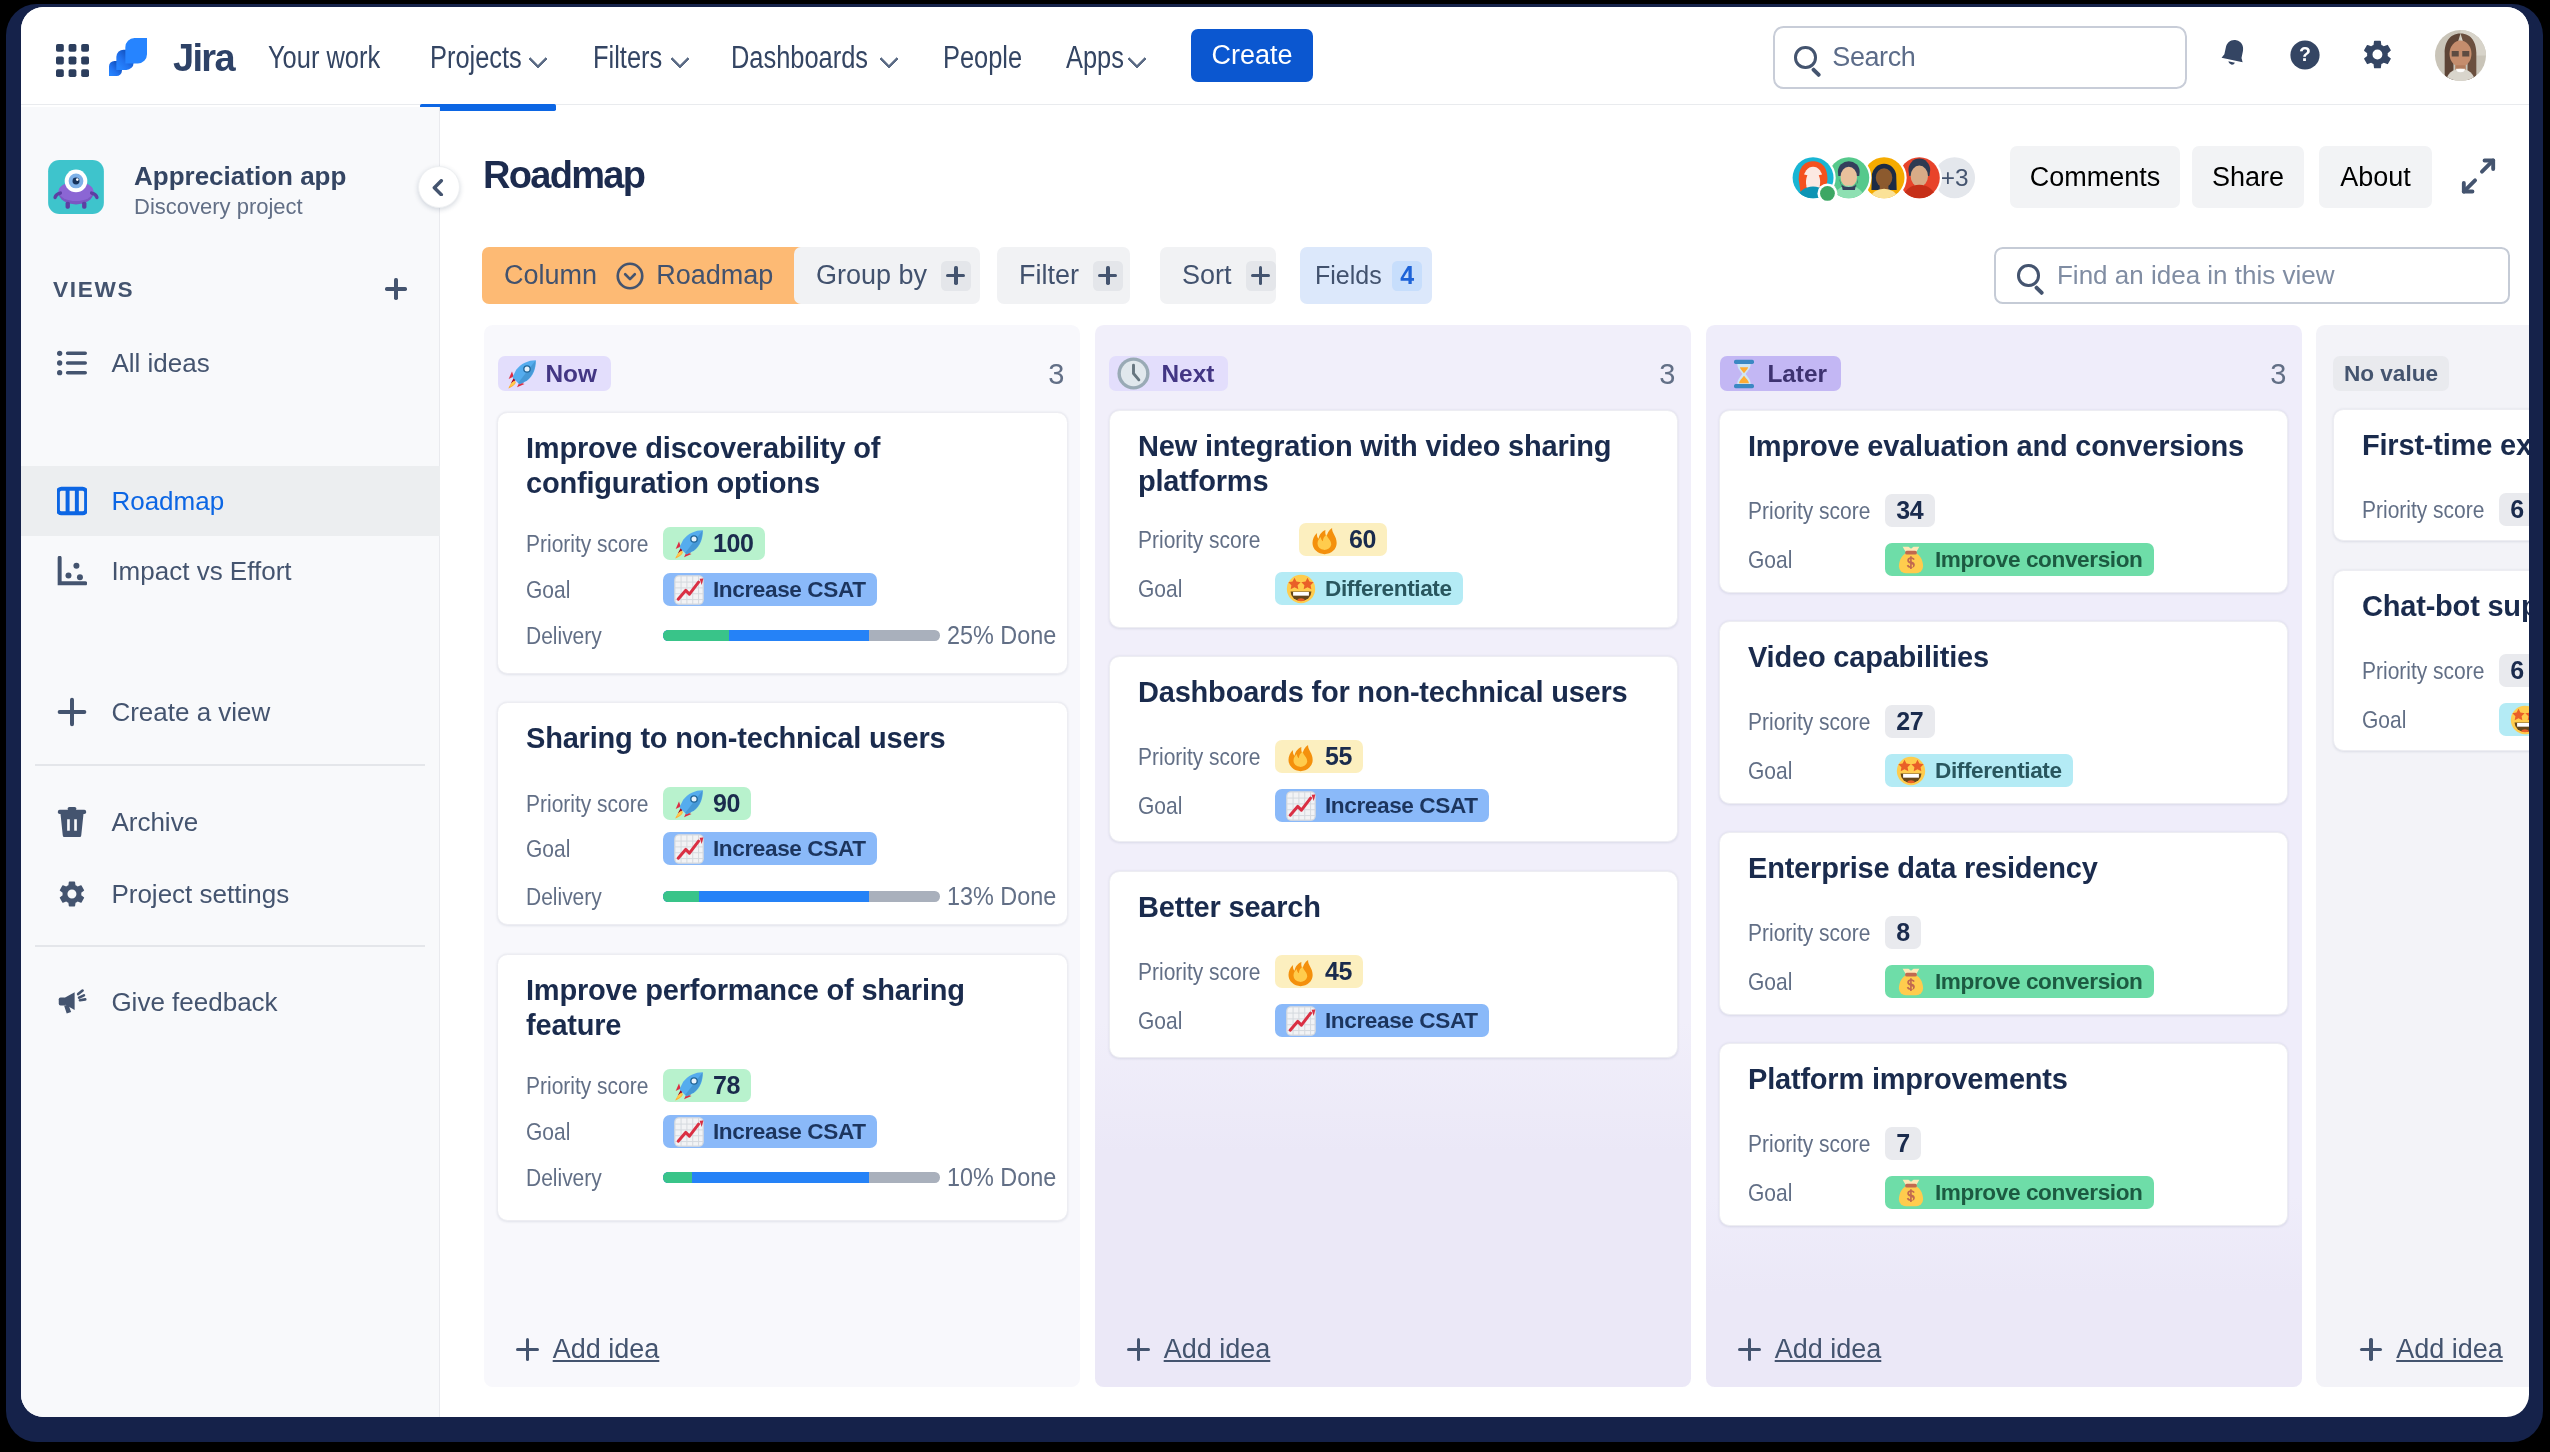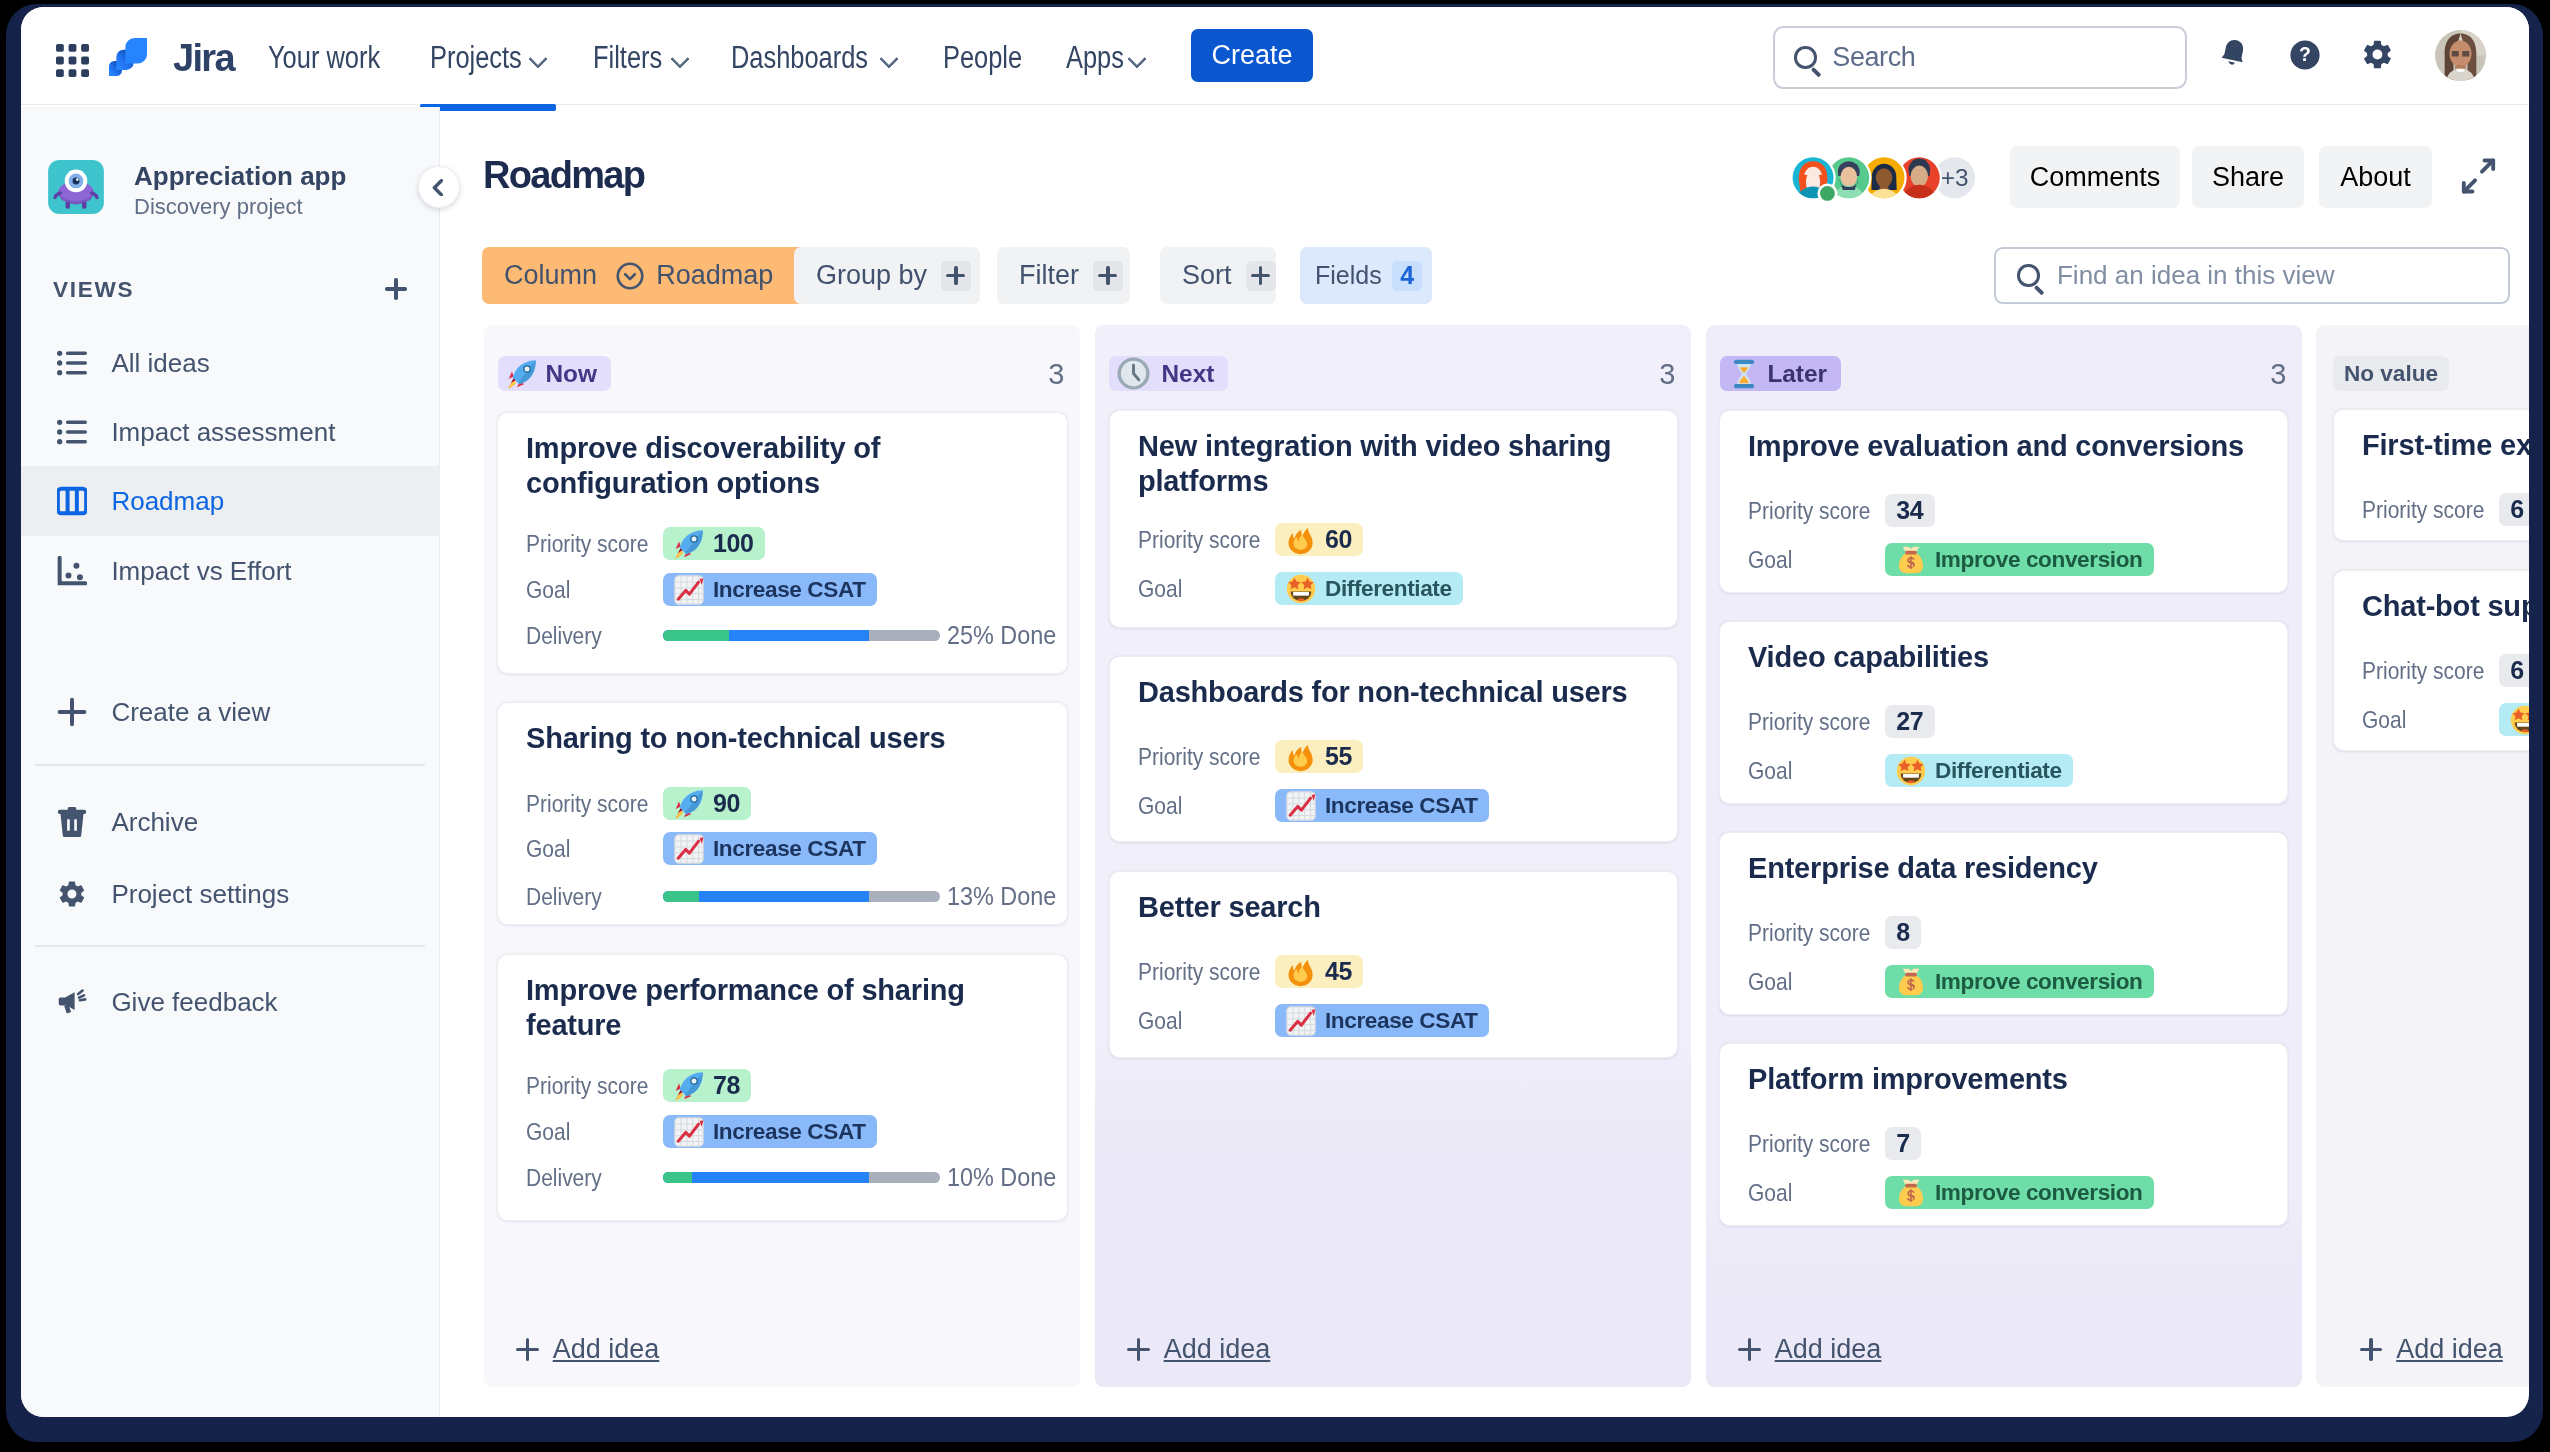--- a/index.html
+++ b/index.html
@@ -169,33 +169,20 @@
           <path d="M12 6 h20 M12 17 h20 M12 28 h20"></path>
         </g>
         <g fill="#44546f">
           <circle cx="3" cy="6" r="3"></circle>
           <circle cx="3" cy="17" r="3"></circle>
           <circle cx="3" cy="28" r="3"></circle>
         </g>
       </svg>
     All ideas
   </div>
-  <div class="sideitem" style="top:390px;">
-    <svg class="ic" viewBox="0 0 34 34">
-        <g fill="none" stroke="#44546f" stroke-width="4" stroke-linecap="round">
-          <path d="M12 6 h20 M12 17 h20 M12 28 h20"></path>
-        </g>
-        <g fill="#44546f">
-          <circle cx="3" cy="6" r="3"></circle>
-          <circle cx="3" cy="17" r="3"></circle>
-          <circle cx="3" cy="28" r="3"></circle>
-        </g>
-      </svg>
-    Impact assessment
-  </div>
   <div class="sideitem" style="top:459px;background:#eceef0;color:#0c66e4;">
     <svg class="ic" viewBox="0 0 34 34">
         <rect x="1" y="3" width="32" height="28" rx="4" fill="none" stroke="#0c66e4" stroke-width="4.5"></rect>
         <path d="M12 4 v27 M22.5 4 v27" stroke="#0c66e4" stroke-width="4.5"></path>
       </svg>
     Roadmap
   </div>
   <div class="sideitem" style="top:529px;">
     <svg class="ic" viewBox="0 0 34 34">
         <path d="M3 2 v29 h29" fill="none" stroke="#44546f" stroke-width="4.5" stroke-linecap="round"></path>
@@ -504,21 +491,21 @@
           <span class="green" style="width:29px;"></span>
         </div>
       <span class="pdone">10% Done</span>
     </div>
   </div>
 
   <div class="card" style="left:1088px;top:403px;width:569px;height:218px;">
     <div class="ctitle">New integration with video sharing platforms</div>
     <div class="frow" style="top:111px;">
         <span class="flabel">Priority score</span>
-      <div class="chip" style="background:#fcefbf;font-size:25px;"><svg width="30" height="30" viewBox="0 0 36 36">
+      <div class="chip" style="background:#fcefbf;font-size:25px;margin-left:24px;"><svg width="30" height="30" viewBox="0 0 36 36">
             <use href="#e-fire"></use>
           </svg>60</div>
     </div>
     <div class="frow" style="top:160px;">
         <span class="flabel">Goal</span>
       <div class="chip" style="background:#b4ebf5;font-size:22.6px;color:#29565e;"><svg width="30" height="30" viewBox="0 0 36 36">
             <use href="#e-star"></use>
           </svg>Differentiate</div>
     </div>
   </div>

